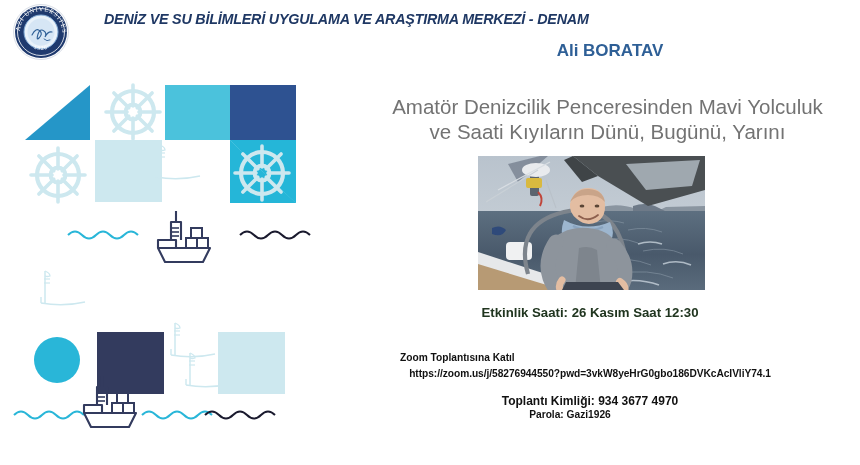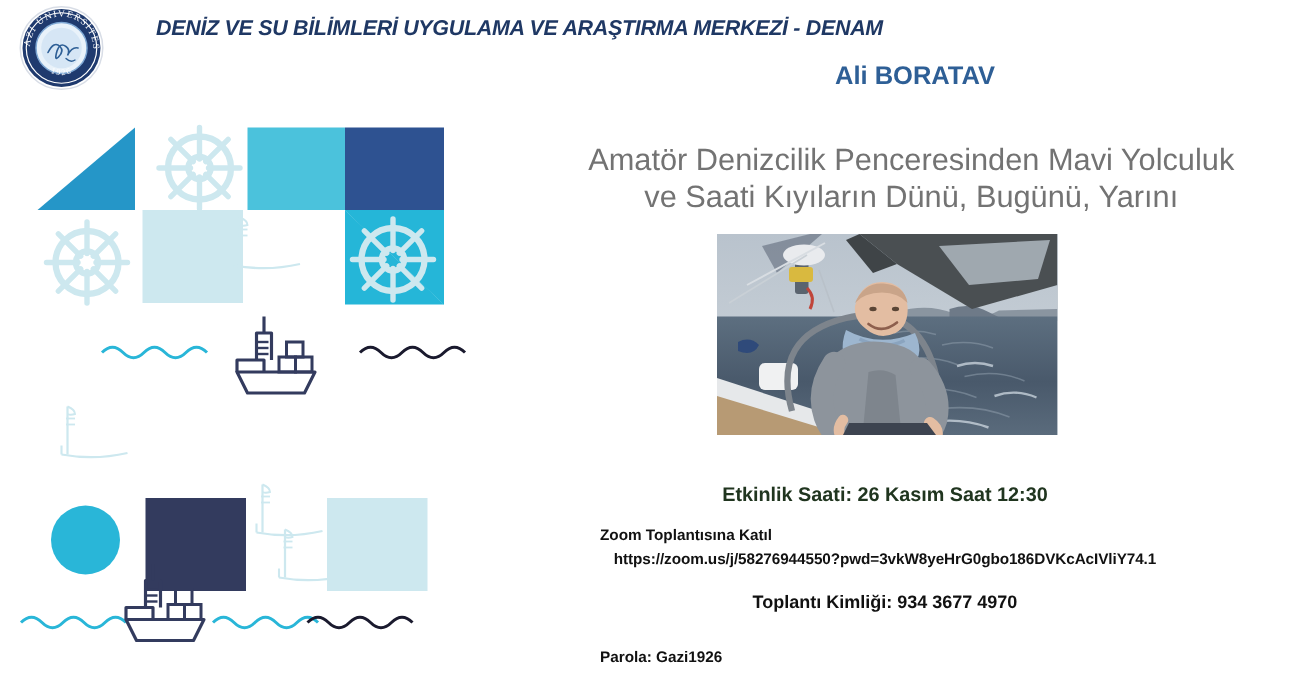--- a/index.html
+++ b/index.html
@@ -28,38 +28,38 @@
     position:absolute;left:355px;top:78px;width:505px;
     text-align:center;font-size:20.5px;font-weight:400;
     line-height:25px;color:#737373;margin-top:16px;
   }
   .photo{
     position:absolute;left:478px;top:156px;width:227px;height:134px;
     overflow:hidden;background:#8c99a8;
   }
   .event-time{
     position:absolute;left:400px;top:305px;width:380px;
-    text-align:center;font-size:13.2px;font-weight:bold;color:#20351F;margin-top:17px;
+    text-align:center;font-size:13.2px;font-weight:bold;color:#20351F;
   }
   .zoom-join{
     position:absolute;left:400px;top:352px;width:380px;
     font-size:10.2px;font-weight:bold;color:#111;
   }
   .zoom-url{
     position:absolute;left:330px;top:368px;width:520px;
     text-align:center;font-size:10.2px;font-weight:bold;color:#111;
     letter-spacing:-.05px;
   }
   .meet-id{
     position:absolute;left:400px;top:394px;width:380px;
     text-align:center;font-size:12px;font-weight:bold;color:#111;
   }
   .passcode{
-    position:absolute;left:400px;top:409px;width:380px;
-    text-align:left;font-size:10.2px;font-weight:bold;color:#111;margin-top:24px;
+    position:absolute;left:380px;top:409px;width:380px;
+    text-align:center;font-size:10.2px;font-weight:bold;color:#111;
   }
 
   
   .art{position:absolute;left:0px;top:70px;width:330px;height:390px;}
   .art svg{display:block;}
 </style>
 </head>
 <body>
 
 <div class="poster">

